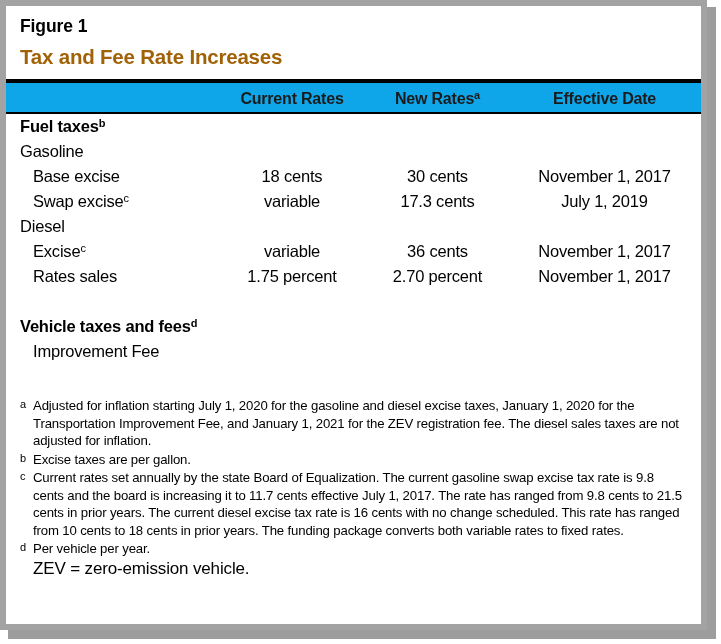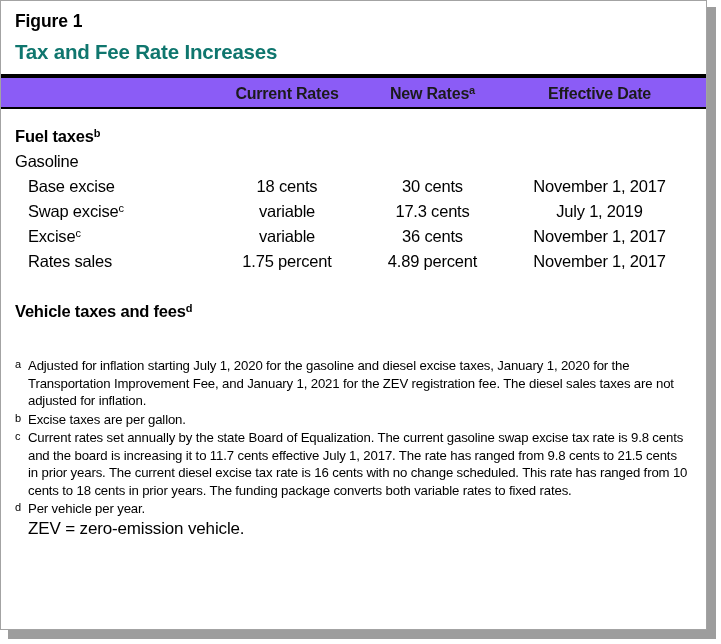--- a/index.html
+++ b/index.html
@@ -15,21 +15,21 @@
   }
 
   
   #figure-frame {
     position: absolute;
     left: 0;
     top: 0;
     width: 707px;
     height: 630px;
     background: #ffffff;
-    border: 1px solid #a3a3a3;
+    border: 6px solid #a3a3a3;
     box-sizing: border-box;
     overflow: hidden;
   }
   #figure-shadow-right {
     position: absolute;
     left: 707px;
     top: 7px;
     width: 9px;
     height: 630px;
     background: #9d9d9d;
@@ -50,39 +50,39 @@
   .fig-label {
     font-size: 17.5px;
     font-weight: bold;
     color: #000000;
     letter-spacing: -0.1px;
     line-height: 22px;
   }
   .fig-title {
     font-size: 20.5px;
     font-weight: bold;
-    color: #0f766e;
+    color: #a16207;
     letter-spacing: -0.2px;
     line-height: 26px;
     margin-top: 7px;
   }
 
   .rule-thick {
     height: 4px;
     background: #000000;
     margin-top: 9px;
   }
   .rule-thin {
     height: 2px;
     background: #000000;
   }
 
   
   .header-band {
-    background: #8b5cf6;
+    background: #0ea5e9;
     height: 29px;
   }
   table.fig-table {
     width: 100%;
     border-collapse: collapse;
     table-layout: fixed;
   }
   .header-band table.fig-table td {
     font-size: 16px;
     font-weight: bold;
@@ -96,21 +96,21 @@
   col.c-cur    { width: 148px; }
   col.c-new    { width: 143px; }
   col.c-date   { width: 204px; }
   .ta-c { text-align: center; }
   .ta-l { text-align: left; }
 
   .pad-r { padding-right: 14px; }
 
   
   .body-area {
-    padding-top: 15px;
+    padding-top: 0;
   }
   .body-area table.fig-table td {
     font-size: 16.5px;
     color: #000000;
     line-height: 23px;
     height: 23px;
     vertical-align: top;
     letter-spacing: -0.2px;
   }
   td.group-head {
@@ -247,47 +247,59 @@
         <td class="ta-c pad-r">November 1, 2017</td>
       </tr>
 
       <tr>
         <td class="item"><span>Swap excise</span><sup>c</sup></td>
         <td class="ta-c">variable</td>
         <td class="ta-c">17.3 cents</td>
         <td class="ta-c pad-r">July 1, 2019</td>
       </tr>
 
+      <tr>
+        <td class="sub-head">Diesel</td>
+        <td></td>
+        <td></td>
+        <td></td>
+      </tr>
 
       <tr>
         <td class="item"><span>Excise</span><sup>c</sup></td>
         <td class="ta-c">variable</td>
         <td class="ta-c">36 cents</td>
         <td class="ta-c pad-r">November 1, 2017</td>
       </tr>
 
       <tr>
         <td class="item">Rates sales</td>
         <td class="ta-c">1.75 percent</td>
-        <td class="ta-c">4.89 percent</td>
+        <td class="ta-c">2.70 percent</td>
         <td class="ta-c pad-r">November 1, 2017</td>
       </tr>
 
       <tr class="spacer-row">
             <td colspan="4"></td>
           </tr>
 
       <tr>
         <td class="group-head"><span>Vehicle taxes and fees</span><sup>d</sup></td>
         <td></td>
         <td></td>
         <td></td>
       </tr>
 
 
+      <tr>
+        <td class="item-cont">Improvement Fee</td>
+        <td></td>
+        <td></td>
+        <td></td>
+      </tr>
 
 
       <tr class="spacer-row-sm">
             <td colspan="4"></td>
           </tr>
     </tbody>
       </table>
   </div>
 
   <div class="footnotes">

